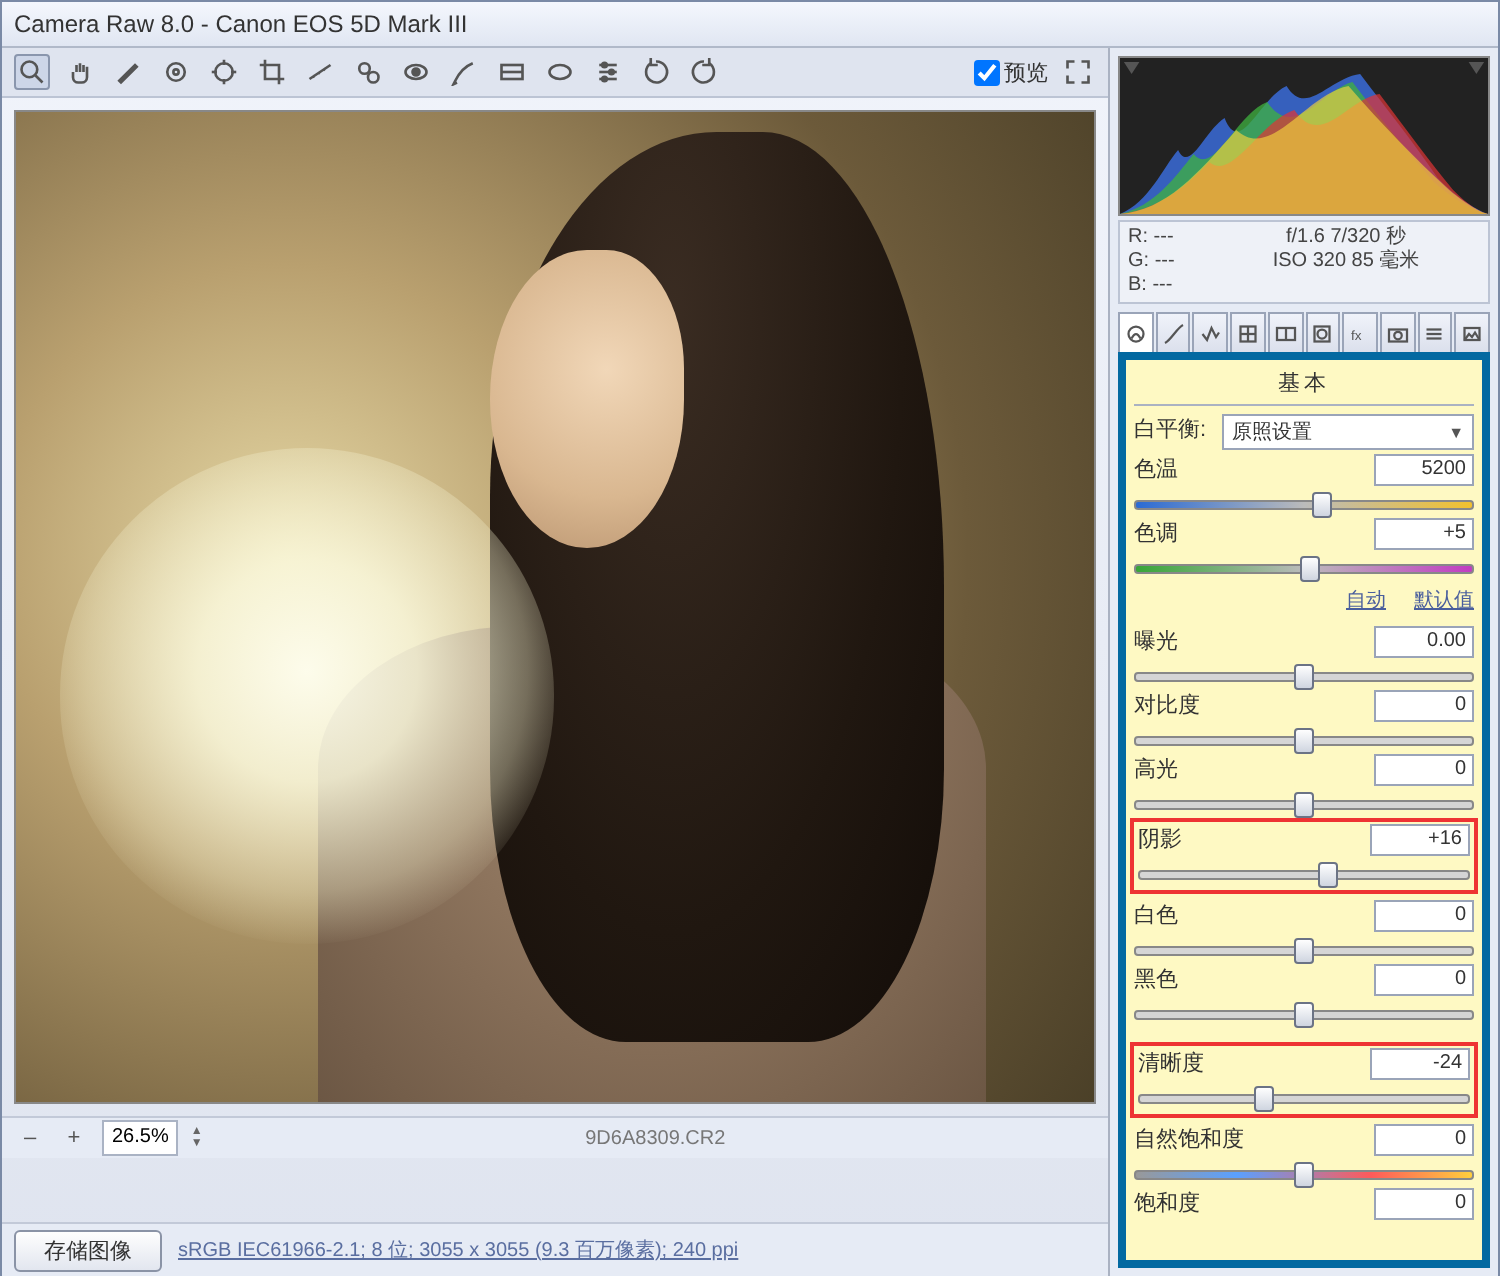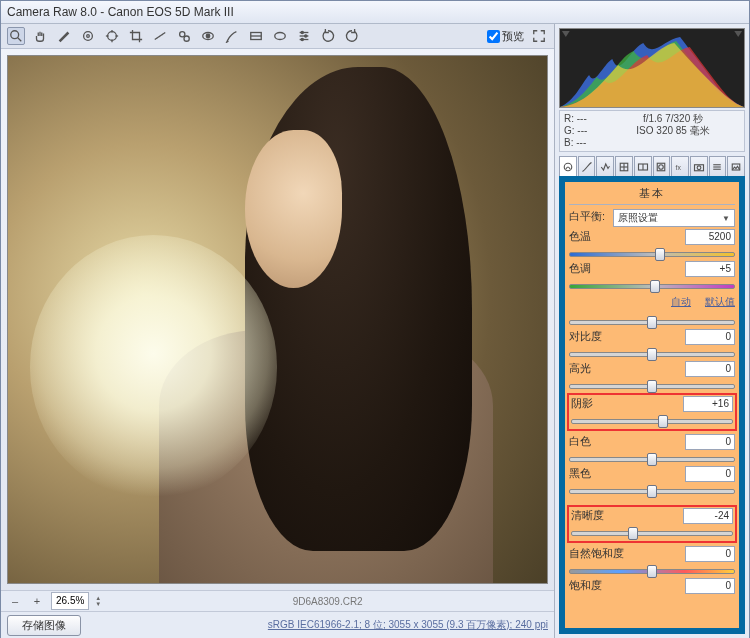--- a/index.html
+++ b/index.html
@@ -20,35 +20,35 @@
   .hair{position:absolute;right:14%;top:2%;width:42%;height:92%;background:radial-gradient(ellipse at 40% 20%,#3a2c22 0%,#201710 60%,#120c08 100%);border-radius:50% 40% 30% 30% / 40% 50% 30% 30%;}
   .face{position:absolute;right:38%;top:14%;width:18%;height:30%;background:radial-gradient(circle at 60% 40%,#f1d7b8 0%,#d9b790 60%,#b99470 100%);border-radius:50% 40% 50% 50%;}
   .jacket{position:absolute;right:10%;bottom:0;width:62%;height:48%;background:radial-gradient(ellipse at 50% 10%,#a88f76 0%,#8c735c 50%,#6c5744 100%);border-radius:30% 30% 0 0;}
   .collar{position:absolute;right:26%;top:46%;width:24%;height:10%;background:#e8e1c9;border-radius:20px;transform:rotate(-8deg);}
   .flowers{position:absolute;left:4%;top:34%;width:46%;height:50%;border-radius:50%;background:radial-gradient(circle at 50% 45%,rgba(255,255,240,0.95) 0%,rgba(250,248,220,0.85) 30%,rgba(240,235,200,0.4) 60%,rgba(240,235,200,0) 75%);}
   .zoomrow{height:20px;display:flex;align-items:center;padding:0 6px;gap:6px;background:#e6ebf5;border-top:1px solid #c2c9d8;}
   .zoombox{padding:0 4px;border:1px solid #aab3c4;background:#fff;height:16px;line-height:16px;font-size:10px;}
   .zoomarrows{display:flex;flex-direction:column;justify-content:center;height:16px;}
   .zoomarrows span{font-size:6px;line-height:6px;color:#666;}
   .filename{flex:1;text-align:center;color:#777;font-size:10px;}
-  .bottomrow{height:26px;display:flex;align-items:center;padding:0 6px;gap:8px;background:#e6ebf5;border-top:1px solid #c2c9d8;}
+  .bottomrow{height:26px;display:flex;align-items:center;padding:0 6px;gap:8px;background:#e6ebf5;border-top:1px solid #c2c9d8;margin-top:32px;}
   .btn{padding:2px 14px;background:linear-gradient(#fefefe,#e2e6ef);border:1px solid #8a93a6;border-radius:3px;font-size:11px;color:#333;}
-  .linkish{flex:1;text-align:right;color:#5a6ea0;font-size:10px;text-decoration:underline;}
+  .linkish{flex:1;text-align:left;color:#5a6ea0;font-size:10px;text-decoration:underline;}
   
   .right{width:194px;display:flex;flex-direction:column;background:#e6ebf5;}
   .hist{height:78px;margin:4px 4px 2px 4px;border:1px solid #888;background:#222;position:relative;overflow:hidden;}
   .hist svg{width:100%;height:100%;}
   .meta{margin:0 4px 4px 4px;border:1px solid #bcc4d4;background:#eef1f7;display:flex;font-size:10px;color:#444;}
   .meta .lcol{width:34px;padding:2px 4px;line-height:12px;}
   .meta .rcol{flex:1;text-align:center;padding:2px;line-height:12px;}
   .tabs{height:20px;margin:0 4px;display:flex;gap:1px;}
   .tab{flex:1;border:1px solid #9aa4b8;border-bottom:none;background:linear-gradient(#f0f3fa,#dbe0ec);display:flex;align-items:center;justify-content:center;}
   .tab svg{width:12px;height:12px;stroke:#555;fill:none;stroke-width:1.5;}
   .tab.active{background:#fff;}
-  .panel{flex:1;margin:0 4px 4px 4px;border:6px solid #0369a1;background:#fdba74;padding:4px 4px 0 4px;overflow:hidden;}
+  .panel{flex:1;margin:0 4px 4px 4px;border:4px solid #0369a1;background:#fef9c3;padding:4px 4px 0 4px;overflow:hidden;}
   .panel-h{text-align:center;font-size:11px;color:#333;border-bottom:1px solid #aab2c2;padding-bottom:3px;margin-bottom:4px;letter-spacing:2px;}
   .row{display:flex;align-items:flex-start;gap:4px;margin-bottom:2px;font-size:11px;color:#333;}
   .row .lbl{width:40px;}
   .row .val{width:42px;text-align:right;border:1px solid #9aa4b8;background:#fff;height:14px;line-height:14px;padding:0 3px;font-size:10px;margin-left:47px;}
   .select{flex:1;border:1px solid #9aa4b8;background:#fff;height:16px;display:flex;align-items:center;padding:0 4px;justify-content:space-between;font-size:10px;}
   .select .arr{font-size:8px;color:#555;}
   .slider{flex:1;height:12px;position:relative;}
   .track{position:absolute;left:0;right:0;top:5px;height:3px;border:1px solid #888;border-radius:2px;}
   .track.grey{background:#d5d5d5;}
   .track.temp{background:linear-gradient(to right,#2b6bd4 0%,#bbb 50%,#f2c12e 100%);}
@@ -321,20 +321,25 @@
               <div class="thumb" id="th-tint" style="left: 52%;"></div>
             </div>
           </div>
 
         <div class="links">
           <span>自动</span>
           <span>默认值</span>
         </div>
 
         <div class="row">
+            <span class="lbl">曝光</span>
+            <span style="flex:1"></span>
+            <span class="val">0.00</span>
+          </div>
+        <div class="row">
             <div class="slider">
               <div class="track grey"></div>
               <div class="thumb" id="th-exposure" style="left: 50%;"></div>
             </div>
           </div>
         <div class="row">
             <span class="lbl">对比度</span>
             <span style="flex:1"></span>
             <span class="val">0</span>
           </div>

